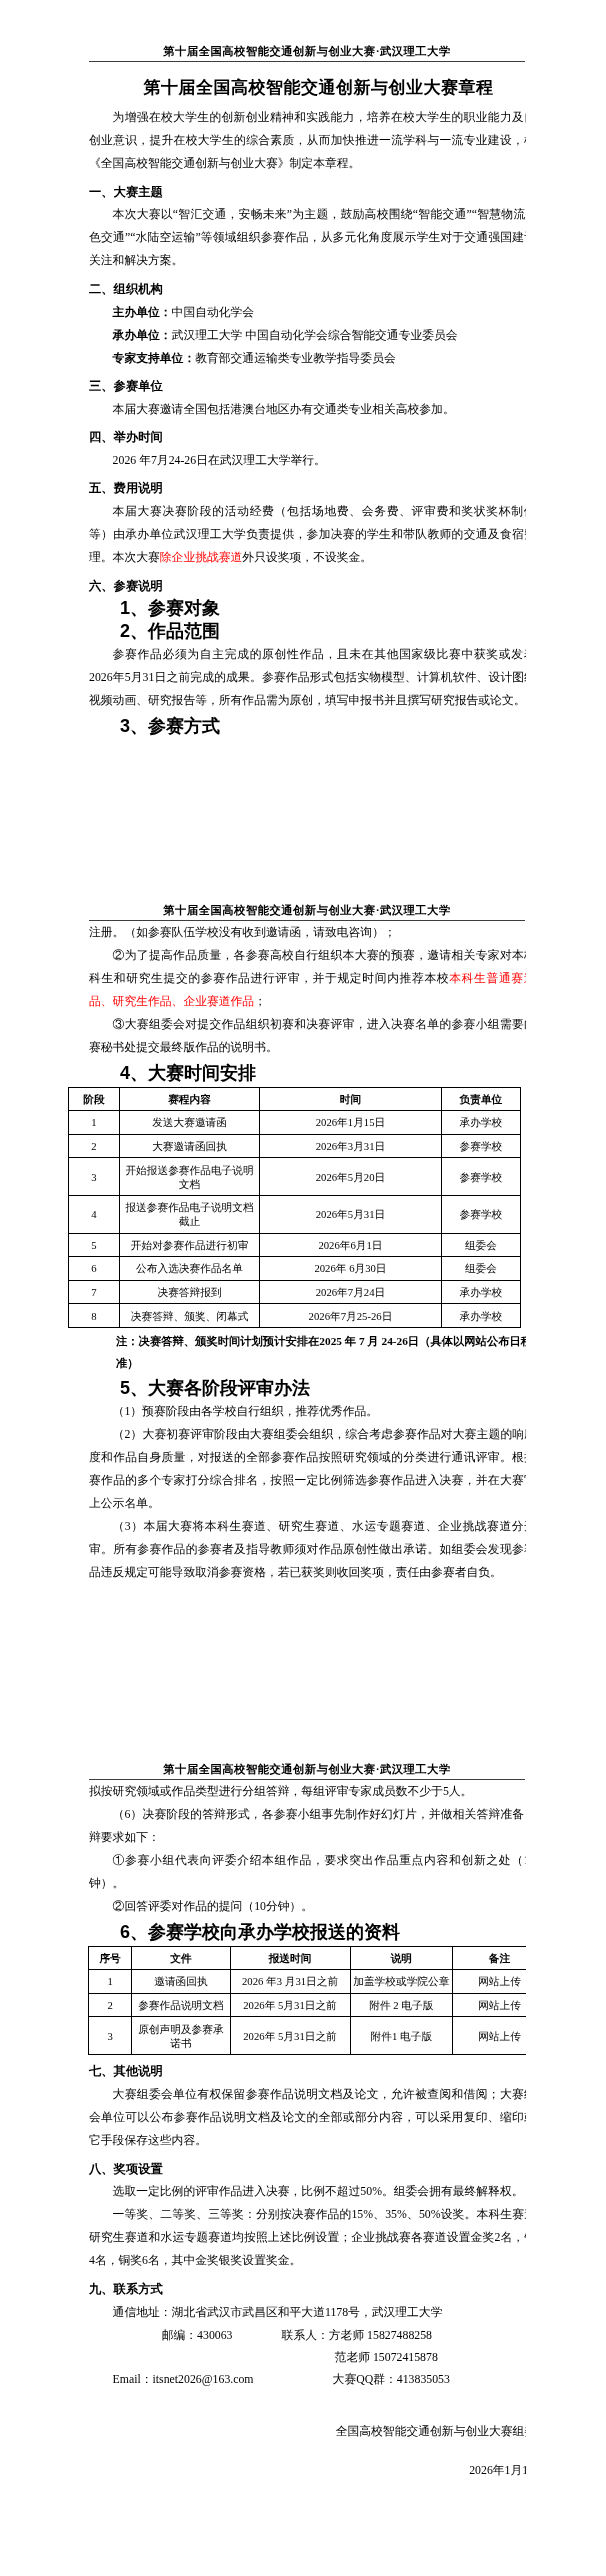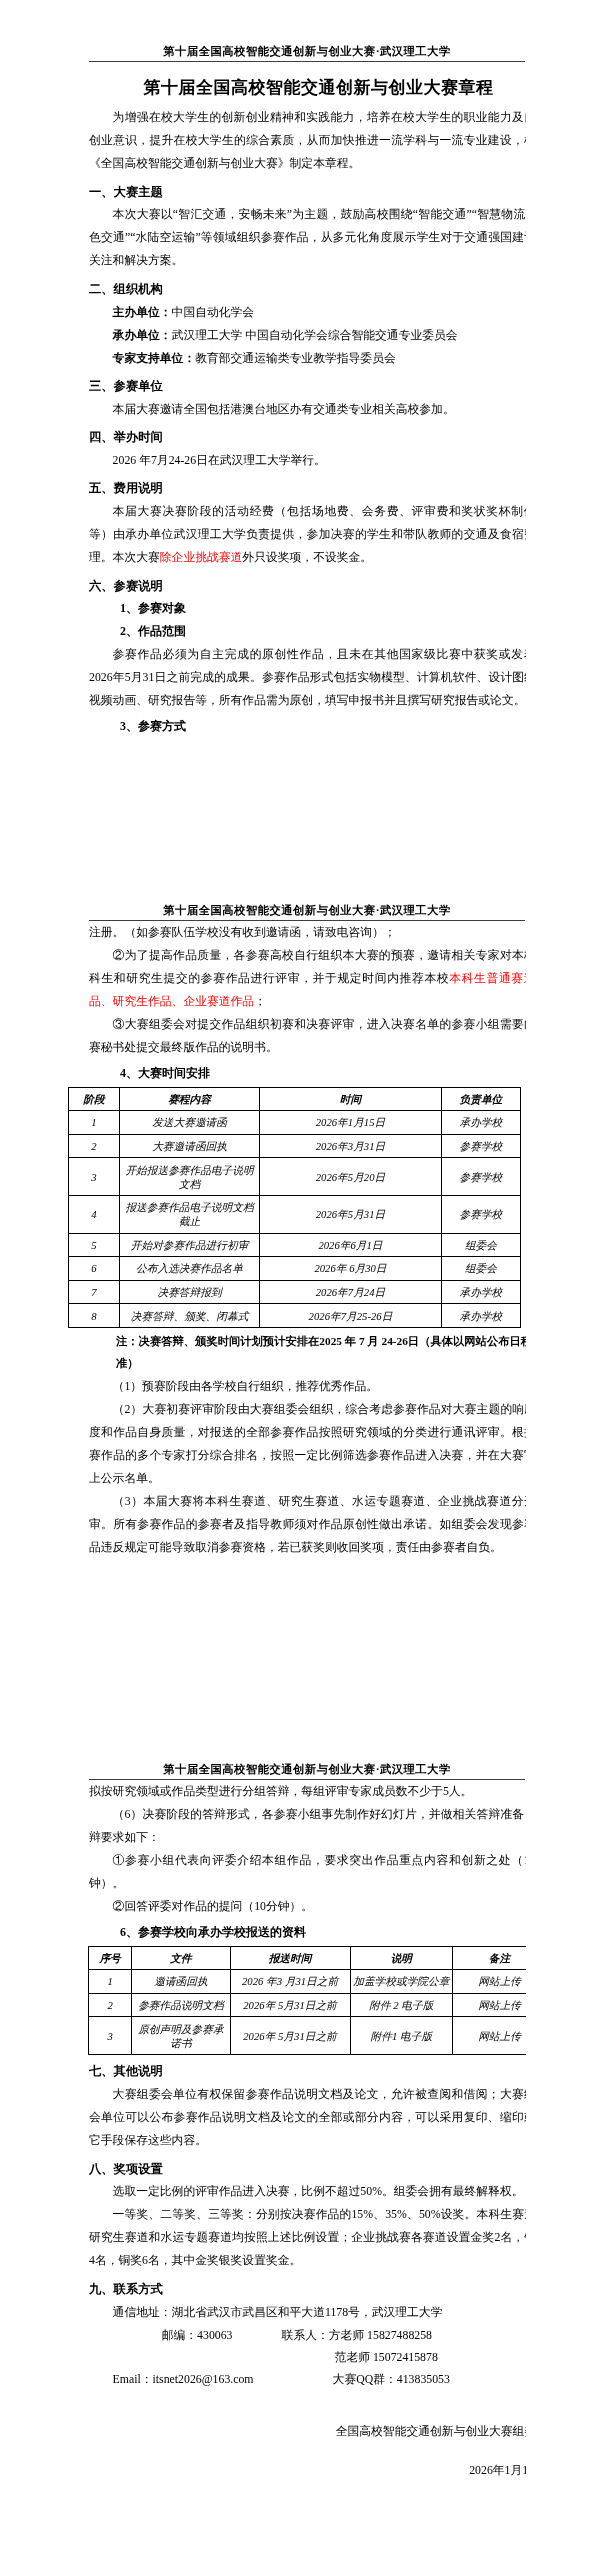--- a/index.html
+++ b/index.html
@@ -22,35 +22,35 @@
   .blk-title{
     font-family:"Liberation Sans","DejaVu Sans",sans-serif;
     font-size:17px;font-weight:bold;text-align:center;
     margin:14px 0 6.4px 0;letter-spacing:0.5px;line-height:23.6px;
   }
   .blk-h1{
     font-family:"Liberation Sans","DejaVu Sans",sans-serif;
     font-size:12.3px;font-weight:bold;margin:7.5px 0 2.7px 0;line-height:18px;
   }
   .blk-h2{
-    font-family:Liberation Serif, serif;
-    font-size:12px;font-weight:bold;margin:5.4px 0 2.7px 31px;line-height:17.7px;
+    font-family:Liberation Sans, sans-serif;
+    font-size:18px;font-weight:bold;margin:5.4px 0 2.7px 31px;line-height:17.7px;
   }
   .blk-p{
     font-size:11.8px;line-height:23px;text-align:justify;margin:0;
   }
   .blk-p.indent{text-indent:23.6px;}
   .red{color:#ff0000;}
   .b{font-weight:bold;}
   .blk-note{
     font-size:11.3px;font-weight:bold;line-height:21.5px;margin:3.2px 0 1.1px 27px;
   }
   table.tbl{
     border-collapse:collapse;table-layout:fixed;
-    font-size:10.7px;line-height:14px;text-align:center;margin-top:4.3px;font-style:italic;
+    font-size:10.7px;line-height:14px;text-align:center;margin-top:4.3px;
   }
   table.tbl th,table.tbl td{
     border:1.1px solid #000;padding:4.3px 1.6px;vertical-align:middle;
     font-weight:normal;word-break:break-all;
   }
   table.tbl th{font-weight:bold;}
   table.t1{width:453px;margin-left:-21.5px;}
   table.t1 th:nth-child(1){width:11%;}
   table.t1 th:nth-child(2){width:31%;}
   table.t1 th:nth-child(3){width:41%;}
@@ -164,20 +164,21 @@
             </tr>
             <tr>
               <td>8</td>
               <td>决赛答辩、颁奖、闭幕式</td>
               <td>2026年7月25-26日</td>
               <td>承办学校</td>
             </tr>
           </tbody>
         </table>
         <div class="blk-note">注：决赛答辩、颁奖时间计划预计安排在2025 年 7 月 24-26日（具体以网站公布日程为准）</div>
+        <div class="blk-h2">5、大赛各阶段评审办法</div>
         <p class="blk-p indent">（1）预赛阶段由各学校自行组织，推荐优秀作品。</p>
         <p class="blk-p indent">（2）大赛初赛评审阶段由大赛组委会组织，综合考虑参赛作品对大赛主题的响应程度和作品自身质量，对报送的全部参赛作品按照研究领域的分类进行通讯评审。根据参赛作品的多个专家打分综合排名，按照一定比例筛选参赛作品进入决赛，并在大赛官网上公示名单。</p>
         <p class="blk-p indent">（3）本届大赛将本科生赛道、研究生赛道、水运专题赛道、企业挑战赛道分开评审。所有参赛作品的参赛者及指导教师须对作品原创性做出承诺。如组委会发现参赛作品违反规定可能导致取消参赛资格，若已获奖则收回奖项，责任由参赛者自负。</p>
       </div>
   </section>
   <section class="page">
     <header class="pg-head">
       <div class="pg-head-text">第十届全国高校智能交通创新与创业大赛·武汉理工大学</div>
       <div class="pg-head-rule"></div>
     </header>

